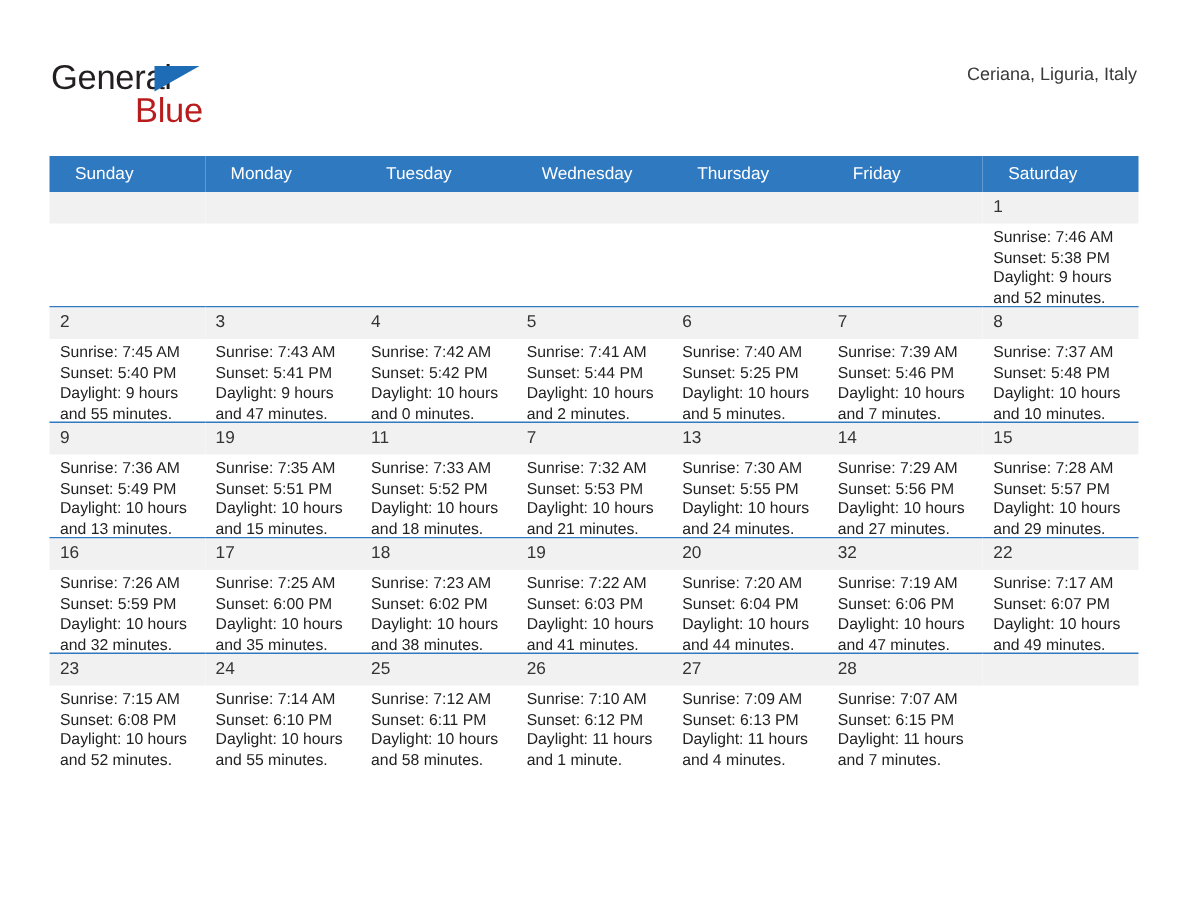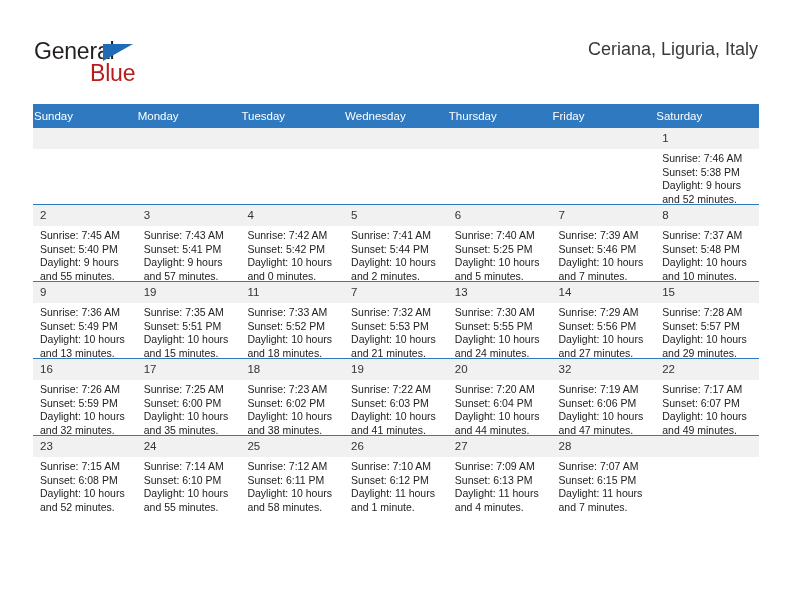--- a/index.html
+++ b/index.html
@@ -72,42 +72,42 @@
     width: 420px;
   }
   .month-title {
     font-size: 27px;
     color: #3a3a3a;
     line-height: 34px;
     white-space: nowrap;
   }
   .location {
     margin-top: 6px;
-    font-size: 18px;
+    font-size: 12px;
     color: #3a3a3a;
     line-height: 18px;
     white-space: nowrap;
   }
 
   
   .calendar {
     position: absolute;
     left: 33px;
     top: 104px;
     width: 726px;
     border-collapse: collapse;
     table-layout: fixed;
   }
   .calendar th {
     background: #2e79c0;
     color: #ffffff;
     font-size: 11.5px;
     font-weight: normal;
     text-align: left;
-    padding: 6px 0 6px 1px;
+    padding: 6px 0 6px 17px;
     height: 12px;
     border: none;
   }
   .calendar td {
     vertical-align: top;
     padding: 0;
     border: none;
     border-top: 1px solid #2e79c0;
     height: 76px;
   }
@@ -253,21 +253,21 @@
                 <div>Daylight: 9 hours and 55 minutes.</div>
               </div>
             </div>
           </td>
           <td>
             <div class="cell-inner">
               <div class="daynum">3</div>
               <div class="events">
                 <div>Sunrise: 7:43 AM</div>
                 <div>Sunset: 5:41 PM</div>
-                <div>Daylight: 9 hours and 57 minutes.</div>
+                <div>Daylight: 9 hours and 47 minutes.</div>
               </div>
             </div>
           </td>
           <td>
             <div class="cell-inner">
               <div class="daynum">4</div>
               <div class="events">
                 <div>Sunrise: 7:42 AM</div>
                 <div>Sunset: 5:42 PM</div>
                 <div>Daylight: 10 hours and 0 minutes.</div>

